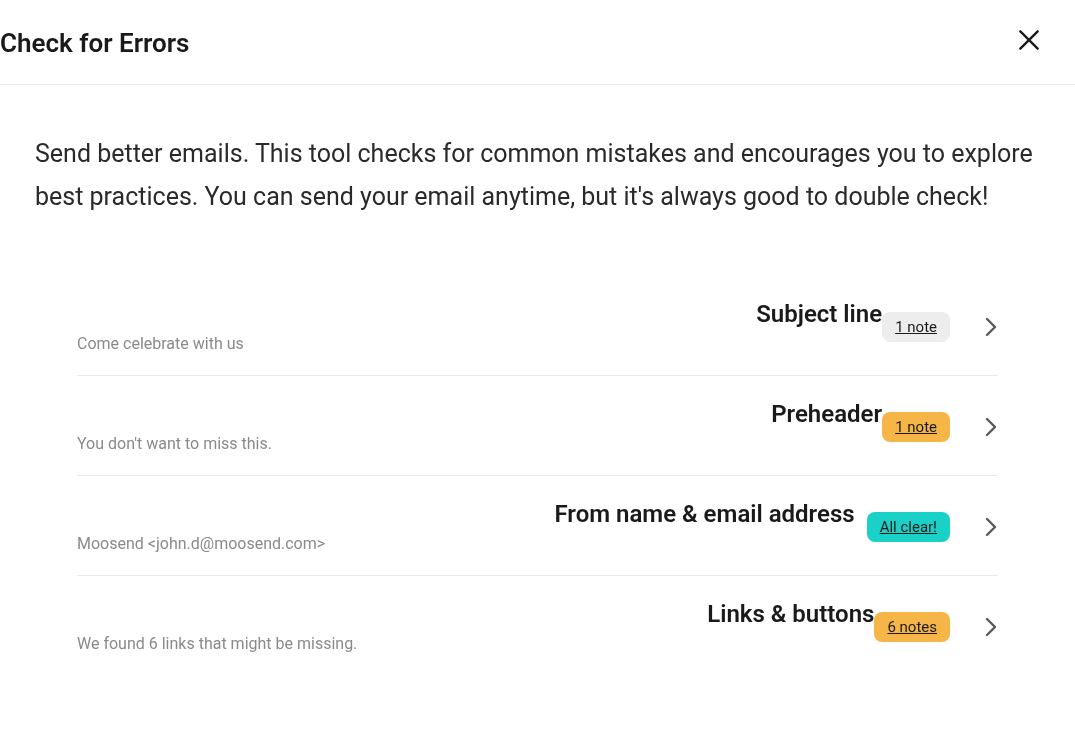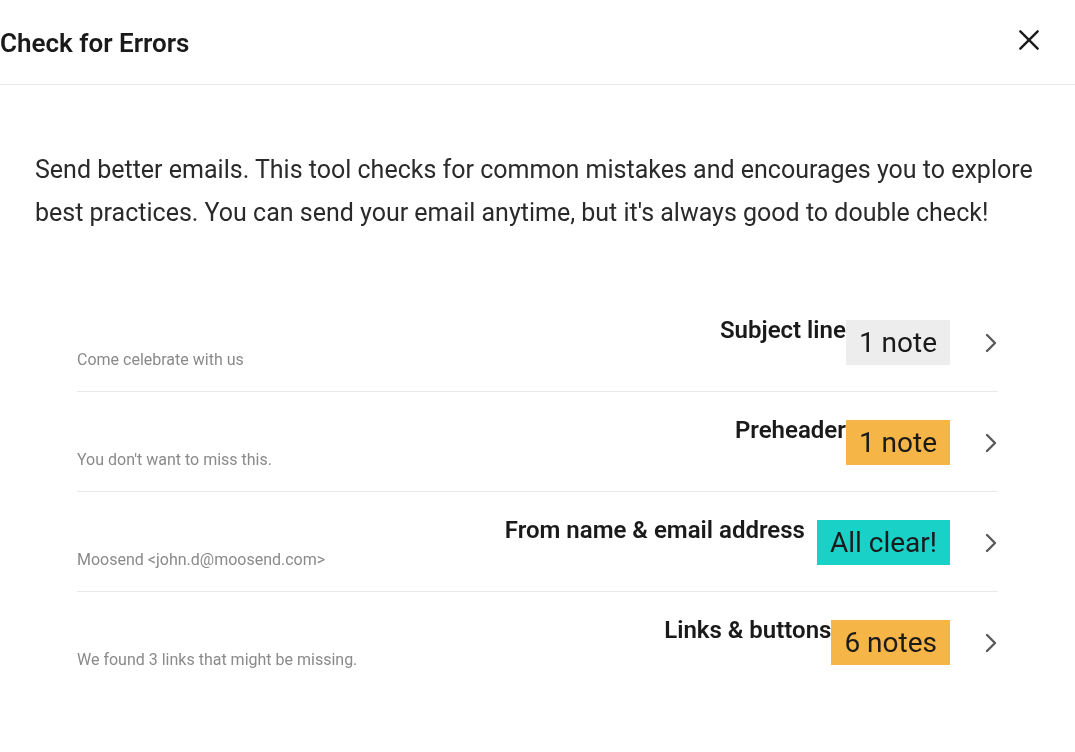--- a/index.html
+++ b/index.html
@@ -47,21 +47,20 @@
     }
     .content {
       padding: 48px 35px 0;
     }
     .intro {
       font-size: 25px;
       line-height: 1.7;
       color: #2a2a2a;
       font-weight: 400;
       margin-bottom: 58px;
-      margin-top: 16px;
     }
     .checklist {
       padding: 0 42px;
     }
     .check-item {
       display: flex;
       align-items: center;
       justify-content: space-between;
       padding: 24px 0 22px;
       border-bottom: 1px solid #e8e8e8;
@@ -84,26 +83,27 @@
       font-size: 16px;
       font-weight: 400;
       color: #8a8a8a;
     }
     .item-right {
       display: flex;
       align-items: center;
       gap: 34px;
     }
     .badge {
-      font-size: 28px;
+      font-size: 15px;
       font-weight: 400;
       padding: 6px 13px;
-      border-radius: 0;
+      border-radius: 8px;
       color: #1a1a1a;
       white-space: nowrap;
+      text-decoration: underline;
     }
     .badge-neutral {
       background: #ededed;
     }
     .badge-warning {
       background: #f6b547;
     }
     .badge-success {
       background: #1ad1c8;
       margin-left: 12px;
@@ -181,21 +181,21 @@
           <svg viewBox="0 0 12 20">
               <path d="M2 2 L10 10 L2 18" stroke-linecap="round" stroke-linejoin="round"></path>
             </svg>
         </span>
       </div>
     </div>
 
     <div class="check-item">
       <div class="item-left">
         <div class="item-title">Links &amp; buttons</div>
-        <div class="item-subtitle">We found 3 links that might be missing.</div>
+        <div class="item-subtitle">We found 6 links that might be missing.</div>
       </div>
       <div class="item-right">
         <span class="badge badge-warning">6 notes</span>
         <span class="chevron">
           <svg viewBox="0 0 12 20">
               <path d="M2 2 L10 10 L2 18" stroke-linecap="round" stroke-linejoin="round"></path>
             </svg>
         </span>
       </div>
     </div>

